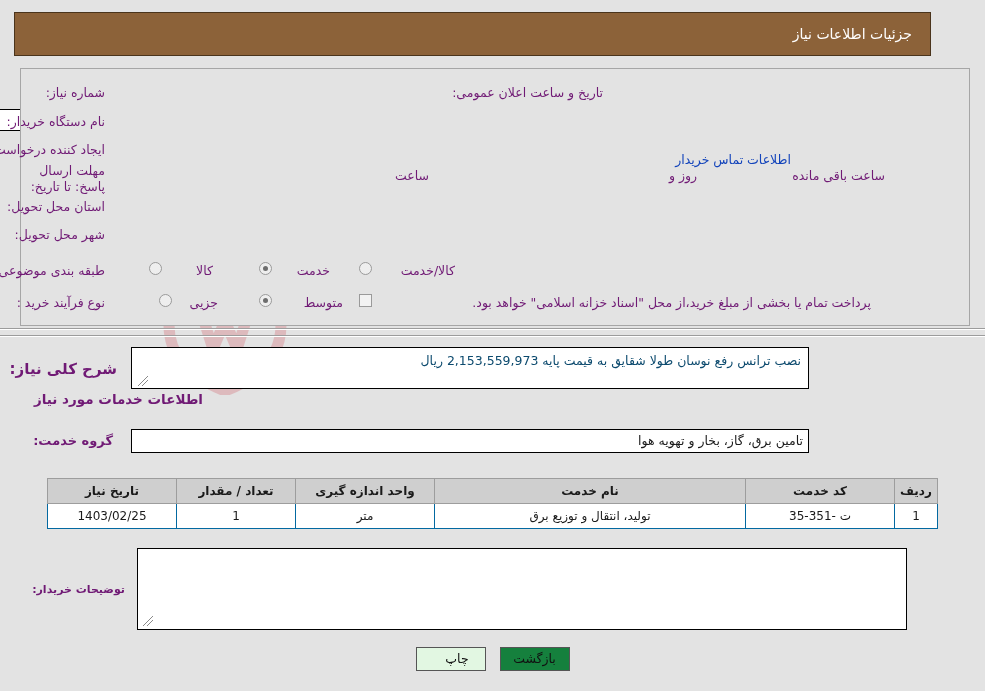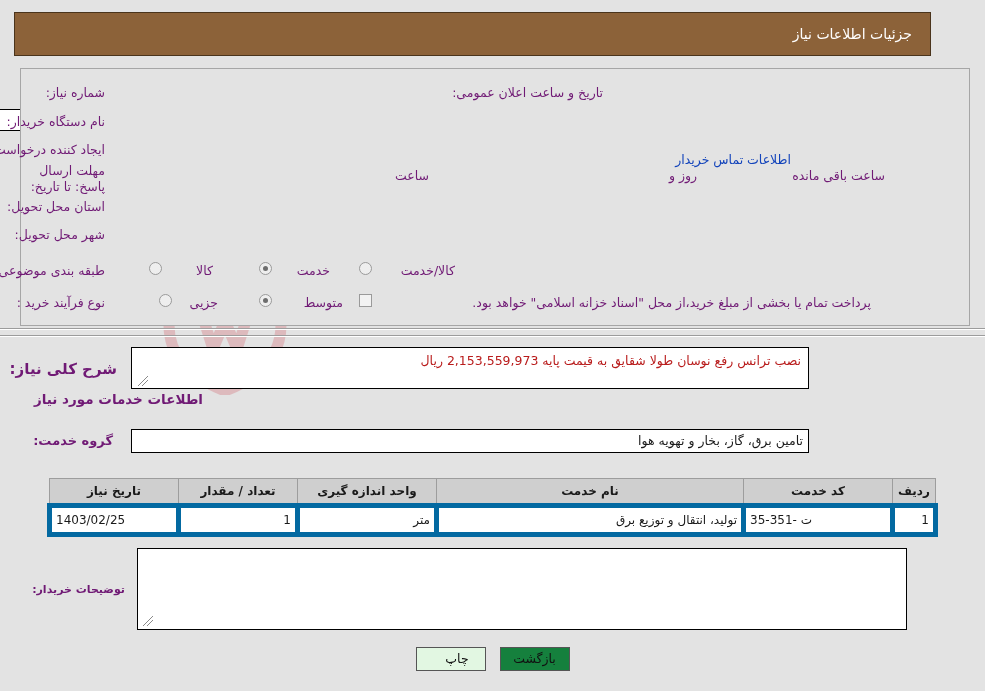--- a/index.html
+++ b/index.html
@@ -157,21 +157,21 @@
     z-index: 7;
   }
 
   
   .ta {
     position: absolute;
     background: #ffffff;
     border: 1px solid #000000;
     box-sizing: border-box;
     font-size: 12.5px;
-    color: #b91c1c;
+    color: #0c4a6e;
     padding: 5px 7px 0 7px;
     overflow: hidden;
     direction: rtl;
     text-align: right;
     line-height: 16px;
     z-index: 7;
   }
 
   
   .divider {
@@ -203,23 +203,24 @@
     border: 1px solid #9d9d9d;
     color: #1a1a1a;
     font-weight: bold;
     height: 24px;
     padding: 0 4px;
     text-align: center;
     white-space: nowrap;
   }
   table.grid td {
     background: #ffffff;
-    border: 5px solid #0369a1;
+    border: 1px solid #0369a1;
     height: 24px;
     padding: 0 4px;
+    text-align: center;
     color: #1a1a1a;
     white-space: nowrap;
   }
   td.ltr { direction: ltr; }
 
   
   .btnbar {
     position: absolute;
     left: 0;
     top: 647px;

